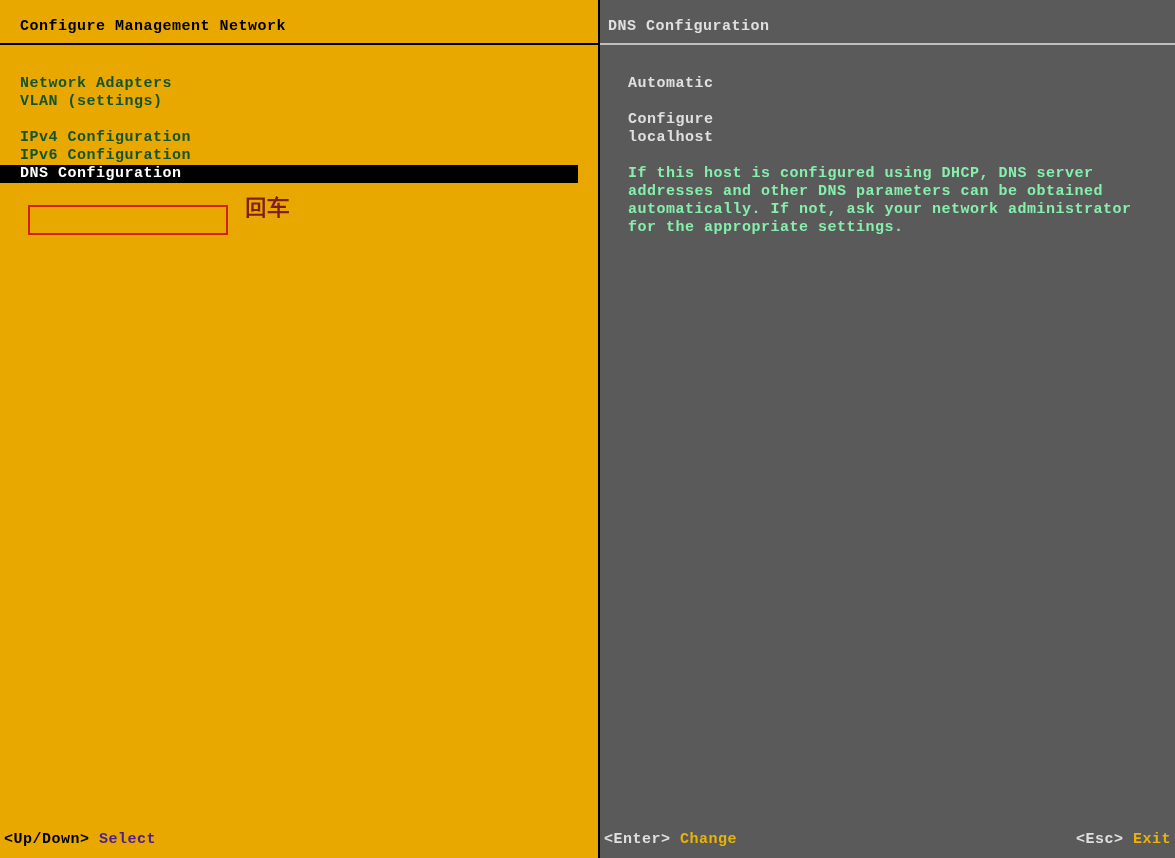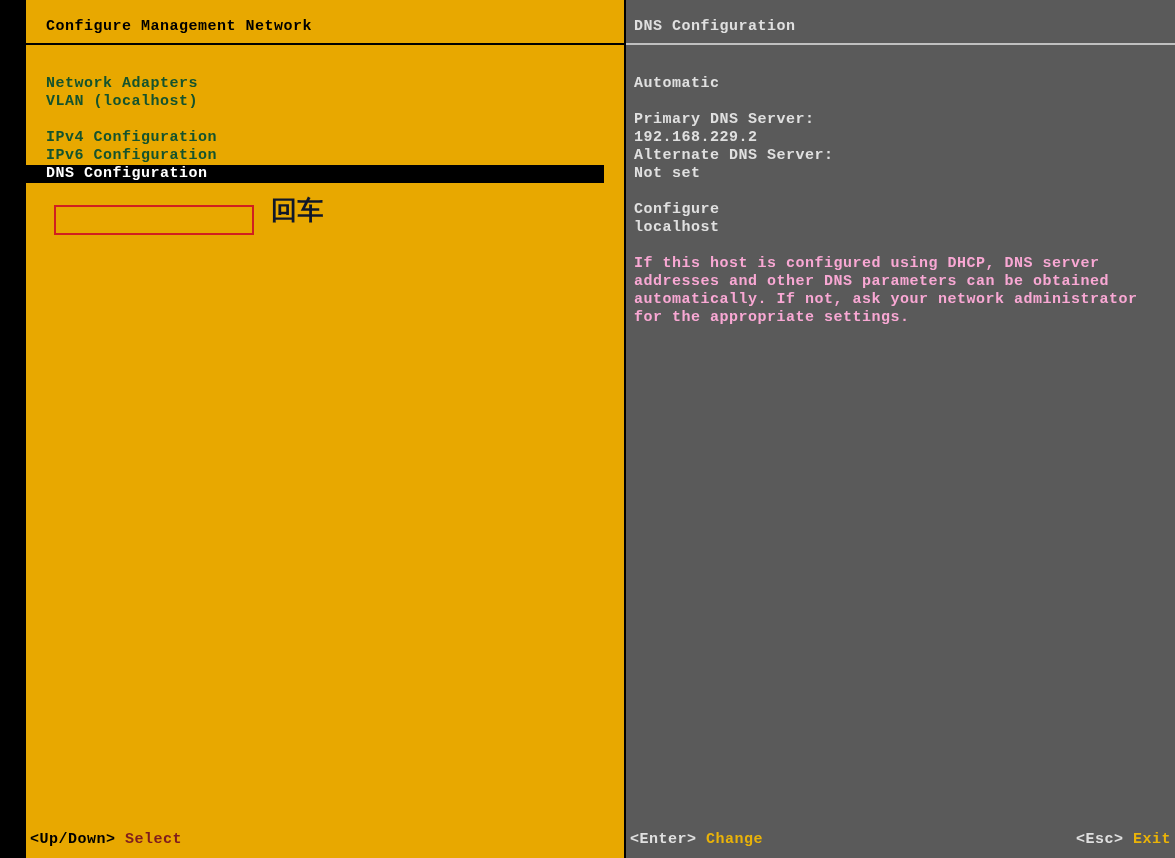--- a/index.html
+++ b/index.html
@@ -14,21 +14,20 @@
       width: 1175px;
       height: 858px;
       overflow: hidden;
       font-size: 15px;
       letter-spacing: 0.5px;
     }
     .container {
       display: flex;
       width: 100%;
       height: 100%;
-      padding-left: 26px;
     }
     .left-panel {
       width: 600px;
       height: 100%;
       background: #e8a800;
       display: flex;
       flex-direction: column;
       border-right: 2px solid #000;
     }
     .right-panel {
@@ -53,20 +52,21 @@
       border-top: 10px solid #5a5a5a;
     }
     .left-body {
       flex: 1;
       padding: 30px 20px 0 20px;
       position: relative;
     }
     .right-body {
       flex: 1;
       padding: 30px 8px 0 8px;
+      margin-left: 20px;
     }
     .menu-item {
       color: #14532d;
       padding: 0;
       line-height: 18px;
       white-space: nowrap;
     }
     .menu-item.selected {
       background: #000;
       color: #fff;
@@ -79,74 +79,74 @@
     }
     .info-line {
       color: #e0e0e0;
       line-height: 18px;
       white-space: nowrap;
     }
     .info-group {
       margin-bottom: 18px;
     }
     .help-text {
-      color: #f9a8d4;
+      color: #86efac;
       line-height: 18px;
       margin-top: 18px;
     }
     .left-footer {
       padding: 6px 4px 10px 4px;
       color: #000;
     }
     .right-footer {
       padding: 6px 4px 10px 4px;
       color: #e0e0e0;
       display: flex;
       justify-content: space-between;
     }
     .footer-key {
       color: inherit;
       margin-top: 12px;
     }
     .footer-action-left {
-      color: #7f1d1d;
+      color: #4c1d95;
     }
     .footer-action-right {
       color: #eab308;
     }
     .annotation-box {
       position: absolute;
       border: 2px solid #d02020;
       top: 160px;
       left: 28px;
       width: 200px;
       height: 30px;
       pointer-events: none;
     }
     .annotation-text {
       position: absolute;
-      color: #0f172a;
-      font-size: 26px;
+      color: #7f1d1d;
+      font-size: 22px;
       top: 148px;
       left: 245px;
       font-weight: bold;
       font-family: sans-serif;
       pointer-events: none;
     }
   </style>
 </head>
 <body>
 
 <div class="container">
   <div class="left-panel">
     <div class="left-header">Configure Management Network</div>
     <div class="left-body">
       <div class="menu-group">
         <div class="menu-item">Network Adapters</div>
-        <div class="menu-item">VLAN (localhost)</div>
+        <div class="menu-item">VLAN (settings)</div>
       </div>
       <div class="menu-group">
         <div class="menu-item">IPv4 Configuration</div>
         <div class="menu-item">IPv6 Configuration</div>
         <div class="menu-item selected">DNS Configuration</div>
       </div>
       <div class="annotation-box"></div>
       <div class="annotation-text">回车</div>
     </div>
     <div class="left-footer">
@@ -156,26 +156,20 @@
     </div>
   </div>
 
   <div class="right-panel">
     <div class="right-header">DNS Configuration</div>
     <div class="right-body">
       <div class="info-group">
         <div class="info-line">Automatic</div>
       </div>
       <div class="info-group">
-        <div class="info-line">Primary DNS Server:</div>
-        <div class="info-line">192.168.229.2</div>
-        <div class="info-line">Alternate DNS Server:</div>
-        <div class="info-line">Not set</div>
-      </div>
-      <div class="info-group">
         <div class="info-line">Configure</div>
         <div class="info-line">localhost</div>
       </div>
       <div class="help-text">If this host is configured using DHCP, DNS server addresses and other DNS parameters can be obtained automatically. If not, ask your network administrator for the appropriate settings.</div>
     </div>
     <div class="right-footer">
       <div>
         <span class="footer-key">&lt;Enter&gt;</span>
         <span> </span>
         <span class="footer-action-right">Change</span>

